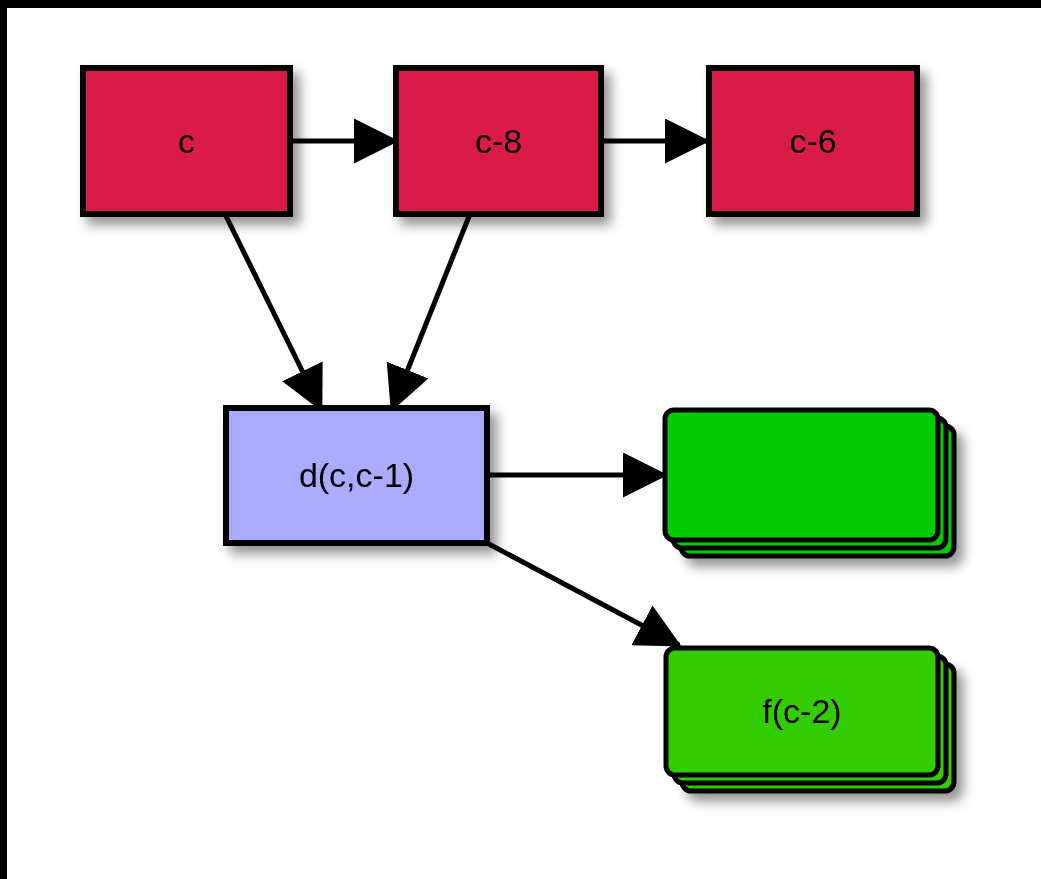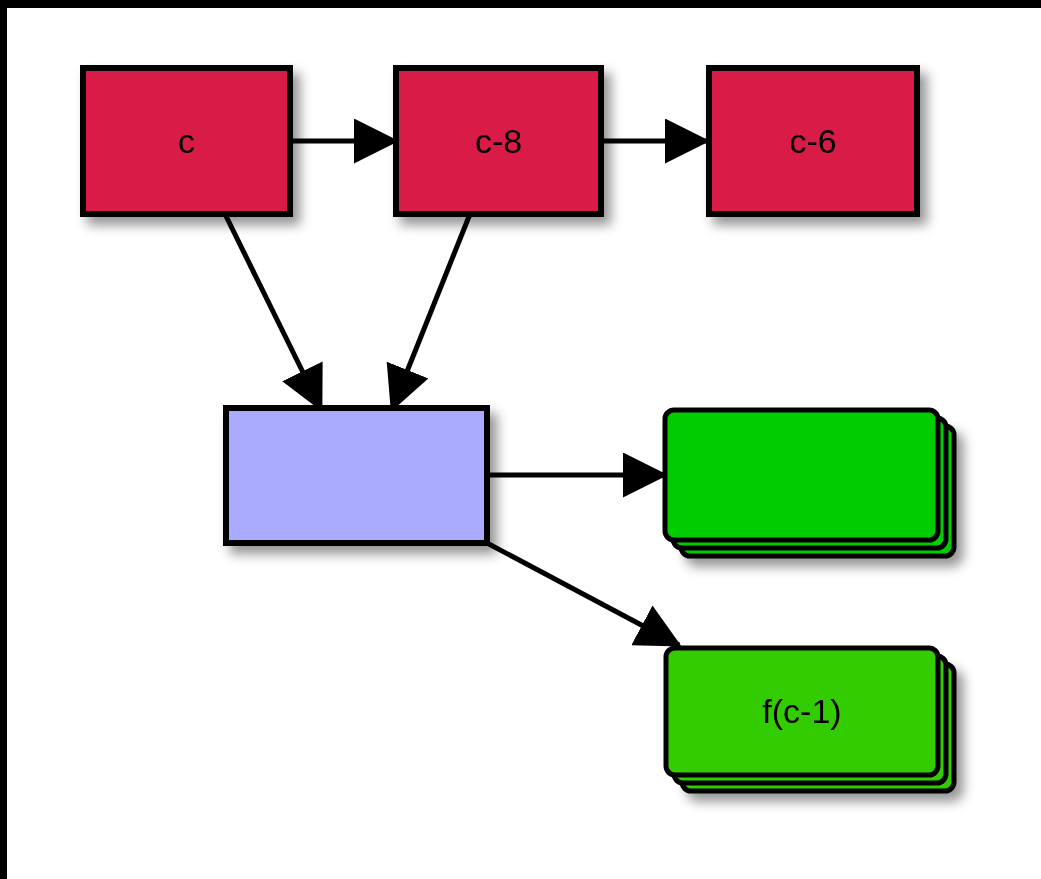--- a/index.html
+++ b/index.html
@@ -97,20 +97,21 @@
 
     <rect x="226" y="408" width="261" height="135" fill="#AAAAFF" stroke="#000000" stroke-width="6" filter="url(#boxshadow)"></rect>
   </svg>
 
   <div class="node-label" style="left:83px; top:68px; width:207px; height:146px;">c</div>
 
   <div class="node-label" style="left:396px; top:68px; width:205px; height:146px;">c-8</div>
 
   <div class="node-label" style="left:709px; top:68px; width:208px; height:146px;">c-6</div>
 
+  <div class="node-label" style="left:226px; top:408px; width:261px; height:135px;">d(c,c-1)</div>
 
 
-  <div class="node-label" style="left:666px; top:648px; width:272px; height:127px;">f(c-1)</div>
+  <div class="node-label" style="left:666px; top:648px; width:272px; height:127px;">f(c-2)</div>
 
   <div id="frame-left"></div>
   <div id="frame-top"></div>
 
 </div>
 
 </body></html>

